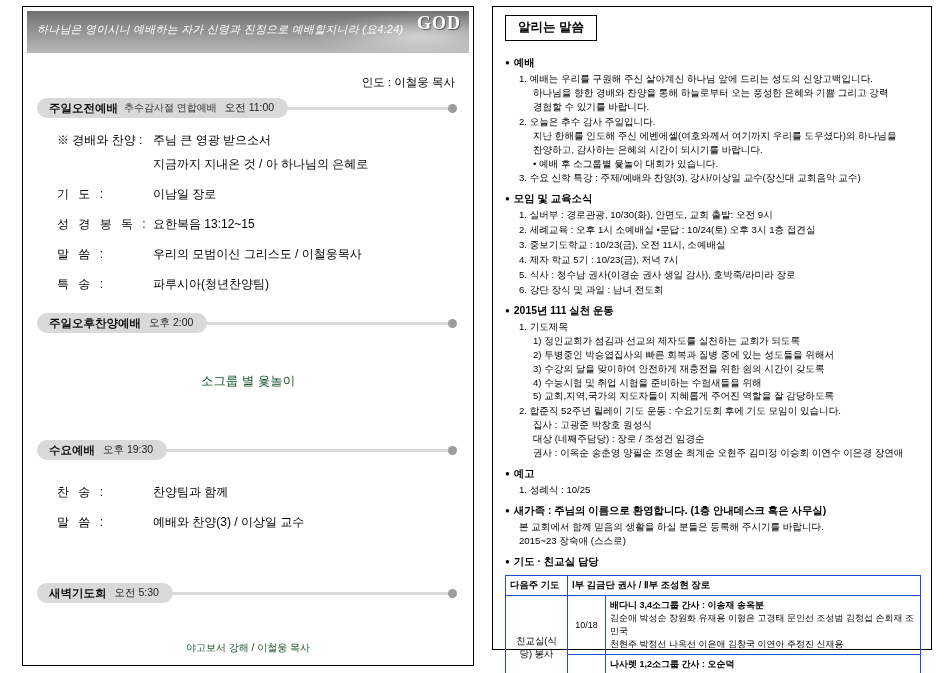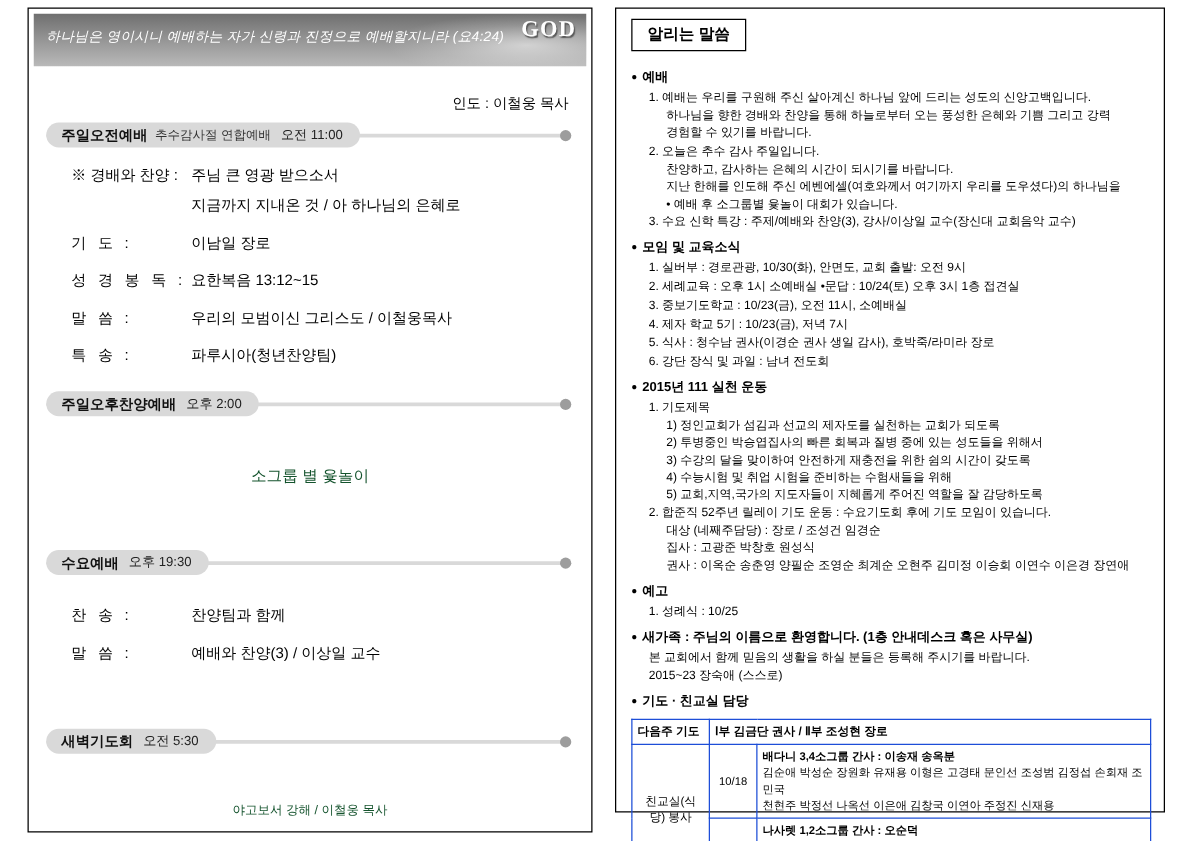--- a/index.html
+++ b/index.html
@@ -298,22 +298,22 @@
     <div class="sec">
       <div class="sec-head">예배</div>
       <ul>
         <li>
           <span>1. 예배는 우리를 구원해 주신 살아계신 하나님 앞에 드리는 성도의 신앙고백입니다.</span>
           <span class="cont">하나님을 향한 경배와 찬양을 통해 하늘로부터 오는 풍성한 은혜와 기쁨 그리고 강력</span>
           <span class="cont">경험할 수 있기를 바랍니다.</span>
         </li>
         <li>
           <span>2. 오늘은 추수 감사 주일입니다.</span>
+          <span class="cont">지난 한해를 인도해 주신 에벤에셀(여호와께서 여기까지 우리를 도우셨다)의 하나님을</span>
           <span class="cont">찬양하고, 감사하는 은혜의 시간이 되시기를 바랍니다.</span>
-          <span class="cont">지난 한해를 인도해 주신 에벤에셀(여호와께서 여기까지 우리를 도우셨다)의 하나님을</span>
           <span class="cont">  • 예배 후 소그룹별 윷놀이 대회가 있습니다.</span>
         </li>
         <li>3. 수요 신학 특강 : 주제/예배와 찬양(3), 강사/이상일 교수(장신대 교회음악 교수)</li>
       </ul>
     </div>
 
     
     <div class="sec">
       <div class="sec-head">모임 및 교육소식</div>
       <ul>
@@ -333,22 +333,22 @@
         <li>
           <span>1. 기도제목</span>
           <span class="cont">  1) 정인교회가 섬김과 선교의 제자도를 실천하는 교회가 되도록</span>
           <span class="cont">  2) 투병중인 박승엽집사의 빠른 회복과 질병 중에 있는 성도들을 위해서</span>
           <span class="cont">  3) 수강의 달을 맞이하여 안전하게 재충전을 위한 쉼의 시간이 갖도록</span>
           <span class="cont">  4) 수능시험 및 취업 시험을 준비하는 수험새들을 위해</span>
           <span class="cont">  5) 교회,지역,국가의 지도자들이 지혜롭게 주어진 역할을 잘 감당하도록</span>
         </li>
         <li>
           <span>2. 합준직 52주년 릴레이 기도 운동 : 수요기도회 후에 기도 모임이 있습니다.</span>
+          <span class="cont">  집사 : 고광준 박창호 원성식</span>
           <span class="cont">  대상 (네째주담당) : 장로 / 조성건 임경순</span>
-          <span class="cont">  집사 : 고광준 박창호 원성식</span>
           <span class="cont">  권사 : 이옥순 송춘영 양필순 조영순 최계순 오현주 김미정 이승회 이연수 이은경 장연애</span>
         </li>
       </ul>
     </div>
 
     
     <div class="sec">
       <div class="sec-head">예고</div>
       <ul>
         <li>1. 성례식 : 10/25</li>

